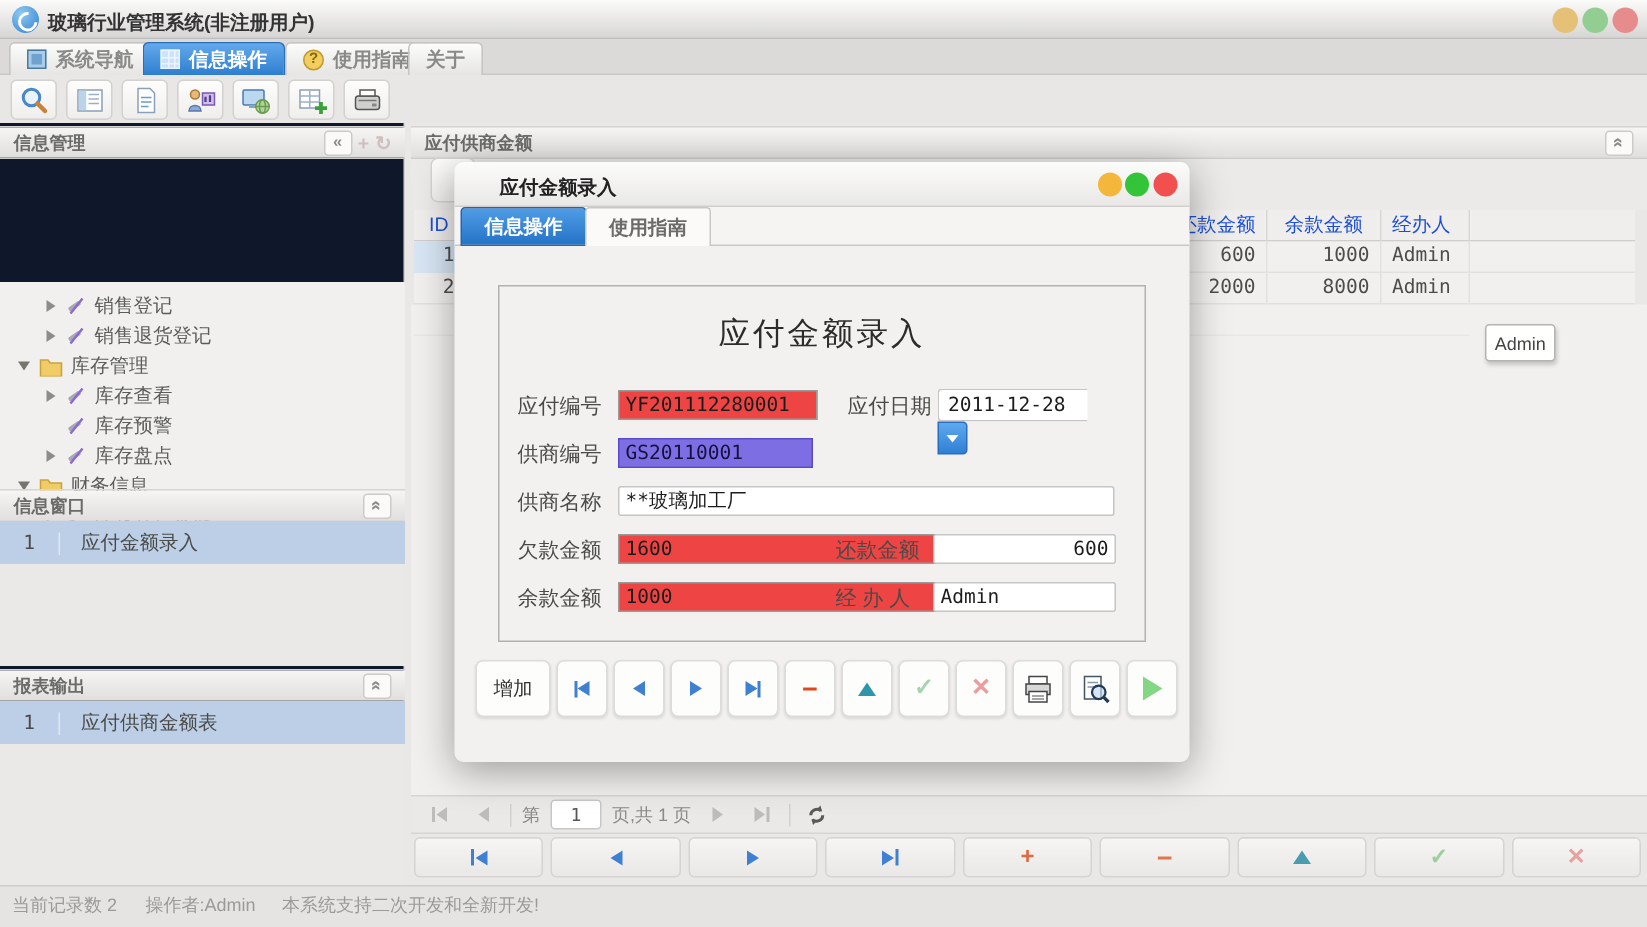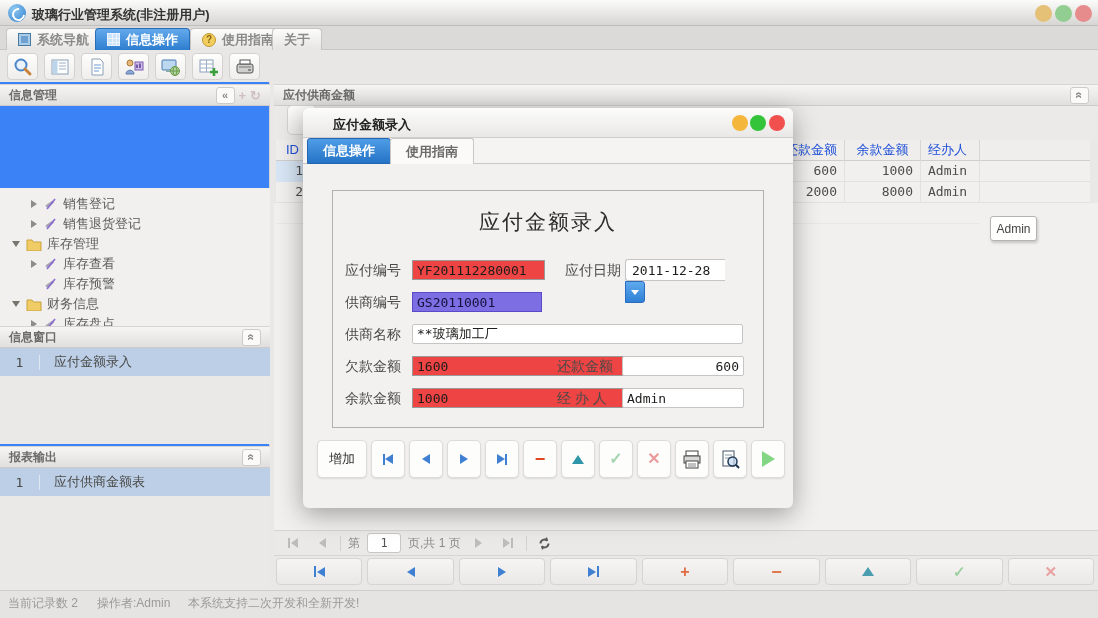--- a/index.html
+++ b/index.html
@@ -37,21 +37,21 @@
 .ticon-help { width:14px; height:14px; border-radius:50%; background:#f2ce5e; border:1px solid #bf9830;
   color:#8a6610; font-size:10px; font-weight:bold; display:flex; align-items:center; justify-content:center; }
 
 
 .toolbar { position:absolute; left:0; top:50px; width:1098px; height:32px; background:#e8e7e5; }
 .tbtn { position:absolute; top:3px; width:31px; height:27px; border:1px solid #d3d2d0; border-radius:4px;
   background:linear-gradient(#fdfdfb,#efeeec); display:flex; align-items:center; justify-content:center; }
 
 
 .sidebar { position:absolute; left:0; top:82px; width:270px; height:508px;
-  background:#3b82f6; border-right:1px solid #d4d3d1; }
+  background:#0f172a; border-right:1px solid #d4d3d1; }
 .panel-h { position:absolute; left:0; width:270px; height:22px;
   background:linear-gradient(#f6f5f3,#e0dfdd); border-top:1px solid #d6d5d3; border-bottom:1px solid #cdccca;
   font-size:12px; font-weight:bold; color:#6b6b69; display:flex; align-items:center; padding:0 9px; }
 .mini-btn { width:19px; height:17px; border:1px solid #cccbc9; border-radius:3px; background:#fbfaf8;
   font-size:11px; color:#8a8a88; display:flex; align-items:center; justify-content:center; }
 .chev-up { transform:rotate(90deg); font-size:12px; line-height:1; }
 .ghost { font-size:13px; font-weight:bold; color:#cfc0c0; margin-left:4px; }
 .tree { position:absolute; left:0; top:106px; width:270px; height:220px; background:#f1f0ee; padding-top:6px; }
 .trow { height:20px; display:flex; align-items:center; font-size:13px; color:#5c5c5a; }
 .trow .aw { width:12px; display:flex; justify-content:center; }
@@ -317,42 +317,42 @@
     <div class="trow lvl1">
       <span class="aw"></span>
       <span class="t-ic">
           <svg width="14" height="14">
             <rect x="1" y="6" width="9" height="3" rx="1" fill="#a8a8b4" transform="rotate(-35 5 7)"></rect>
             <line x1="3" y1="12" x2="11" y2="2" stroke="#8a6ad0" stroke-width="1.6"></line>
           </svg>
         </span>
       <span class="tlabel">库存预警</span>
     </div>
-    <div class="trow lvl0">
-      <span class="aw">
-          <span class="ar-d"></span>
-        </span>
-      <span class="t-ic">
-          <svg width="16" height="13">
-            <path d="M1 2 h5 l1.5 2 H15 v9 H1 z" fill="#f0cc66" stroke="#c9a23c"></path>
-          </svg>
-        </span>
-      <span class="tlabel">财务信息</span>
-    </div>
     <div class="trow lvl1">
       <span class="aw">
           <span class="ar-r"></span>
         </span>
       <span class="t-ic">
           <svg width="14" height="14">
             <rect x="1" y="6" width="9" height="3" rx="1" fill="#a8a8b4" transform="rotate(-35 5 7)"></rect>
             <line x1="3" y1="12" x2="11" y2="2" stroke="#8a6ad0" stroke-width="1.6"></line>
           </svg>
         </span>
       <span class="tlabel">库存盘点</span>
+    </div>
+    <div class="trow lvl0">
+      <span class="aw">
+          <span class="ar-d"></span>
+        </span>
+      <span class="t-ic">
+          <svg width="16" height="13">
+            <path d="M1 2 h5 l1.5 2 H15 v9 H1 z" fill="#f0cc66" stroke="#c9a23c"></path>
+          </svg>
+        </span>
+      <span class="tlabel">财务信息</span>
     </div>
     <div class="trow lvl1">
       <span class="aw">
           <span class="ar-r"></span>
         </span>
       <span class="t-ic">
           <svg width="14" height="14">
             <rect x="1" y="6" width="9" height="3" rx="1" fill="#a8a8b4" transform="rotate(-35 5 7)"></rect>
             <line x1="3" y1="12" x2="11" y2="2" stroke="#8a6ad0" stroke-width="1.6"></line>
           </svg>

